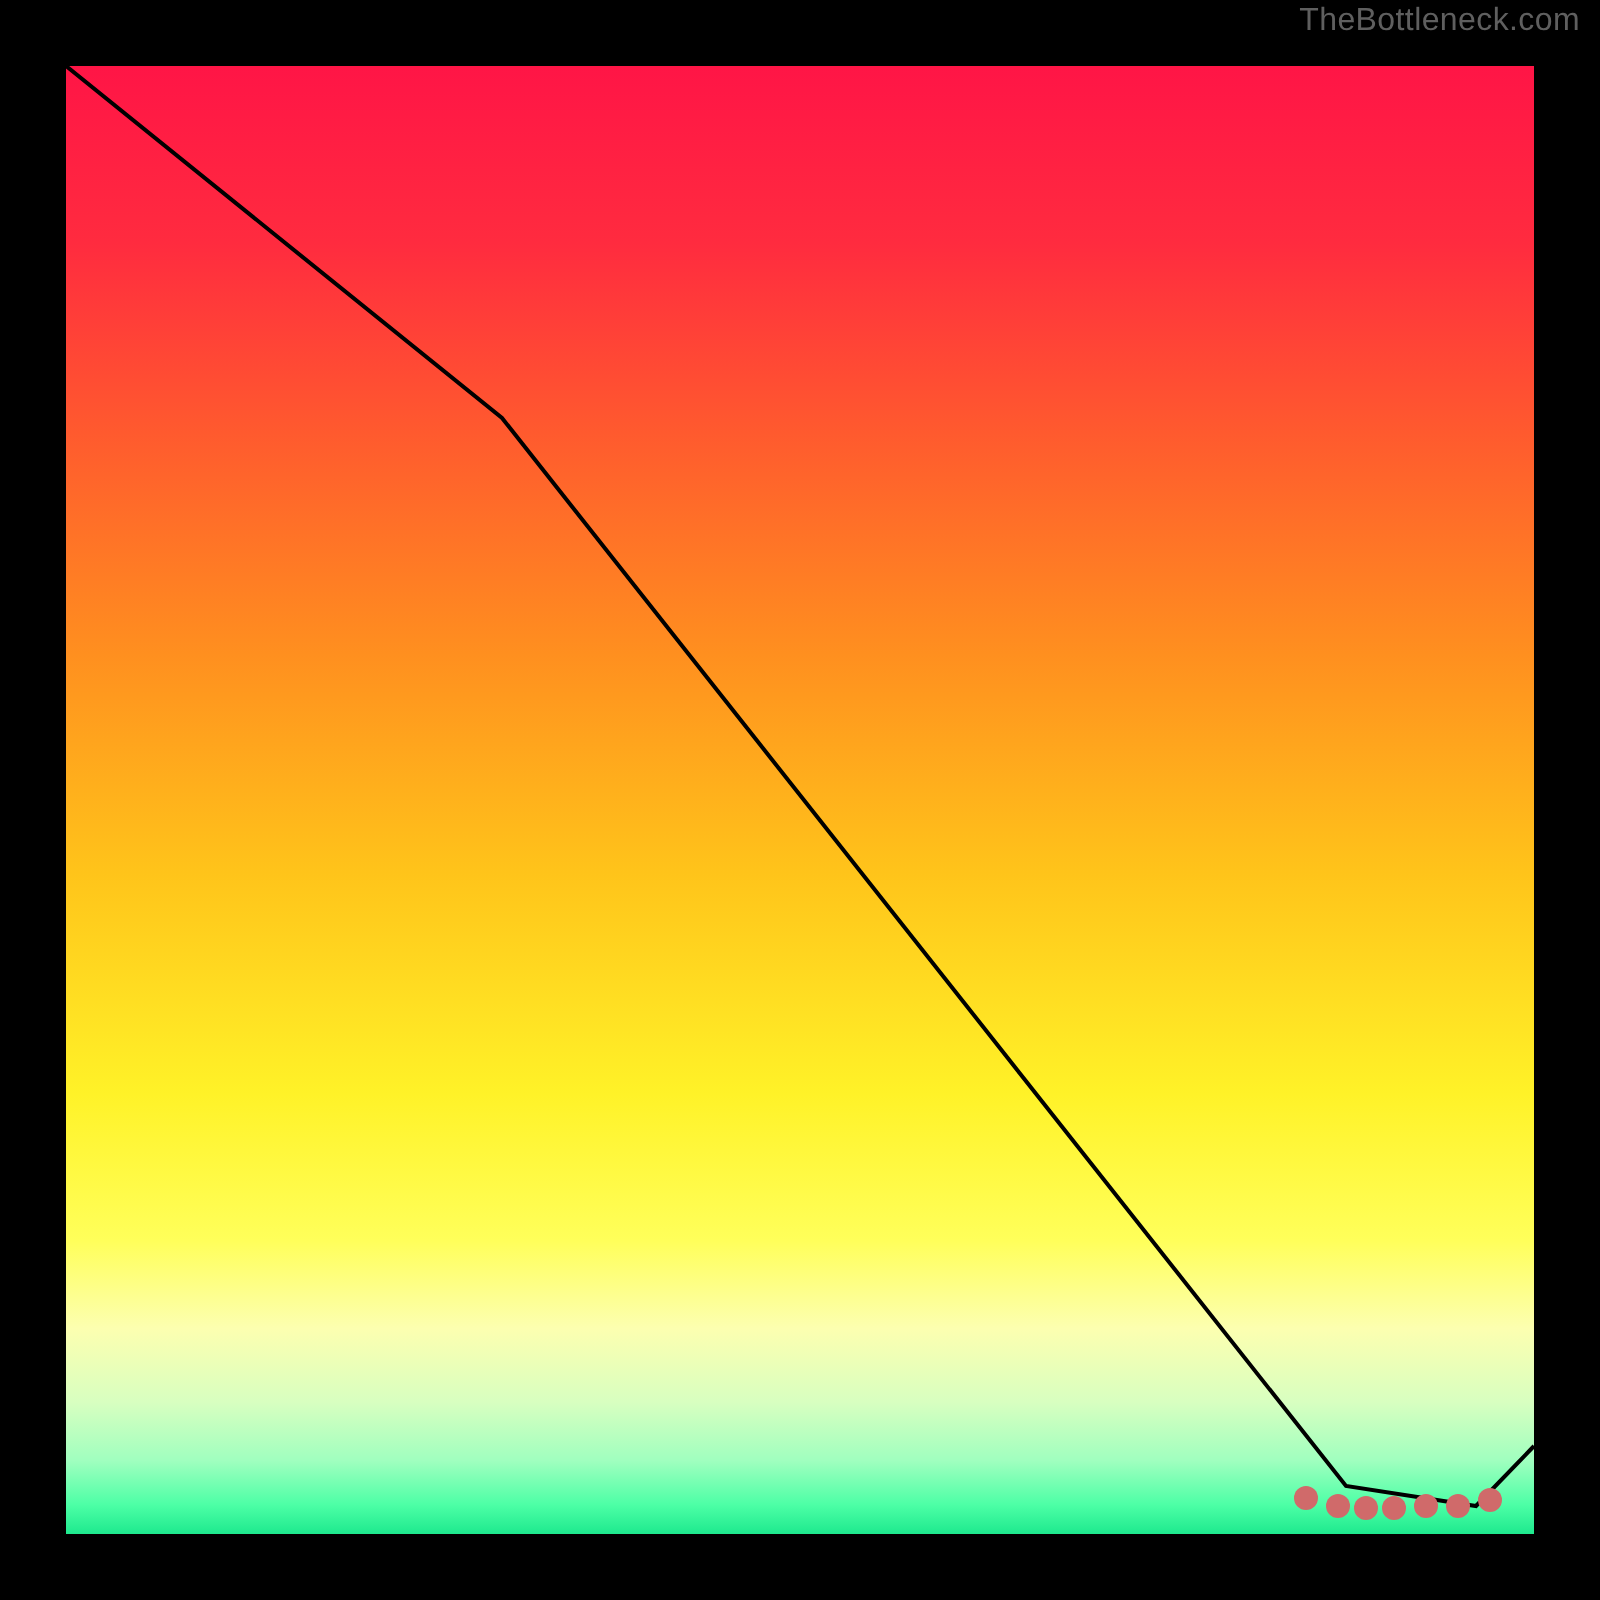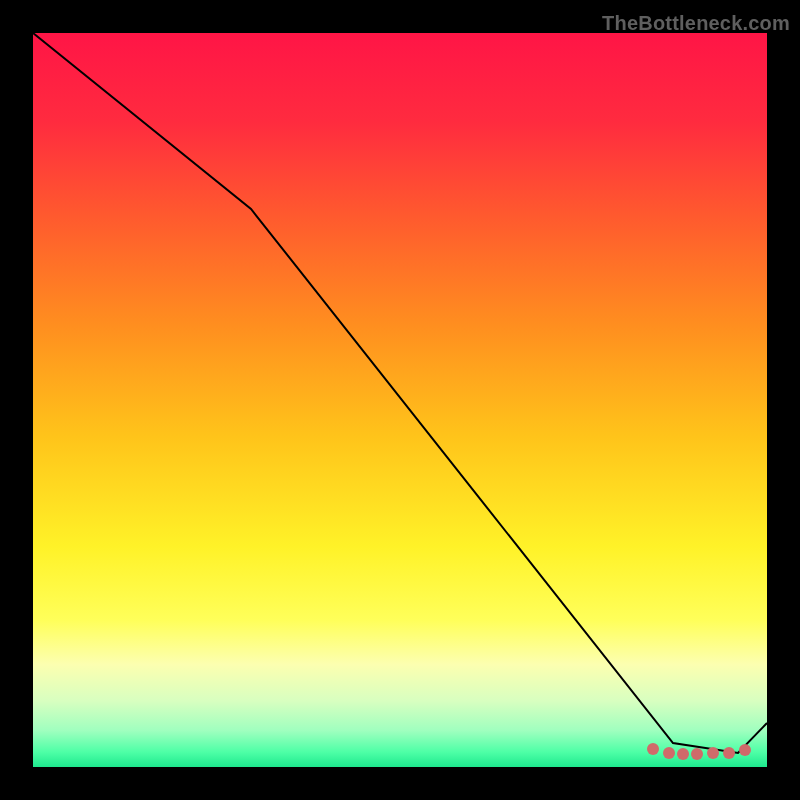--- a/index.html
+++ b/index.html
@@ -3,26 +3,25 @@
 <meta charset="utf-8">
 <style>
   * { margin: 0; padding: 0; box-sizing: border-box; }
   html, body { width: 800px; height: 800px; background: #000; overflow: hidden; }
   .container { position: relative; width: 800px; height: 800px; }
   .watermark {
     position: absolute;
     top: 2px;
     right: 10px;
     font-family: Arial, Helvetica, sans-serif;
-    font-size: 20px;
-    font-weight: 700;
+    font-size: 16px;
+    font-weight: 400;
     color: #5f5f5f;
     z-index: 20;
     letter-spacing: 0.2px;
-    margin-top: 10px;
   }
   .plot-area {
     position: absolute;
     left: 33px;
     top: 33px;
     width: 734px;
     height: 734px;
     overflow: hidden;
   }
   .gradient-bg {

